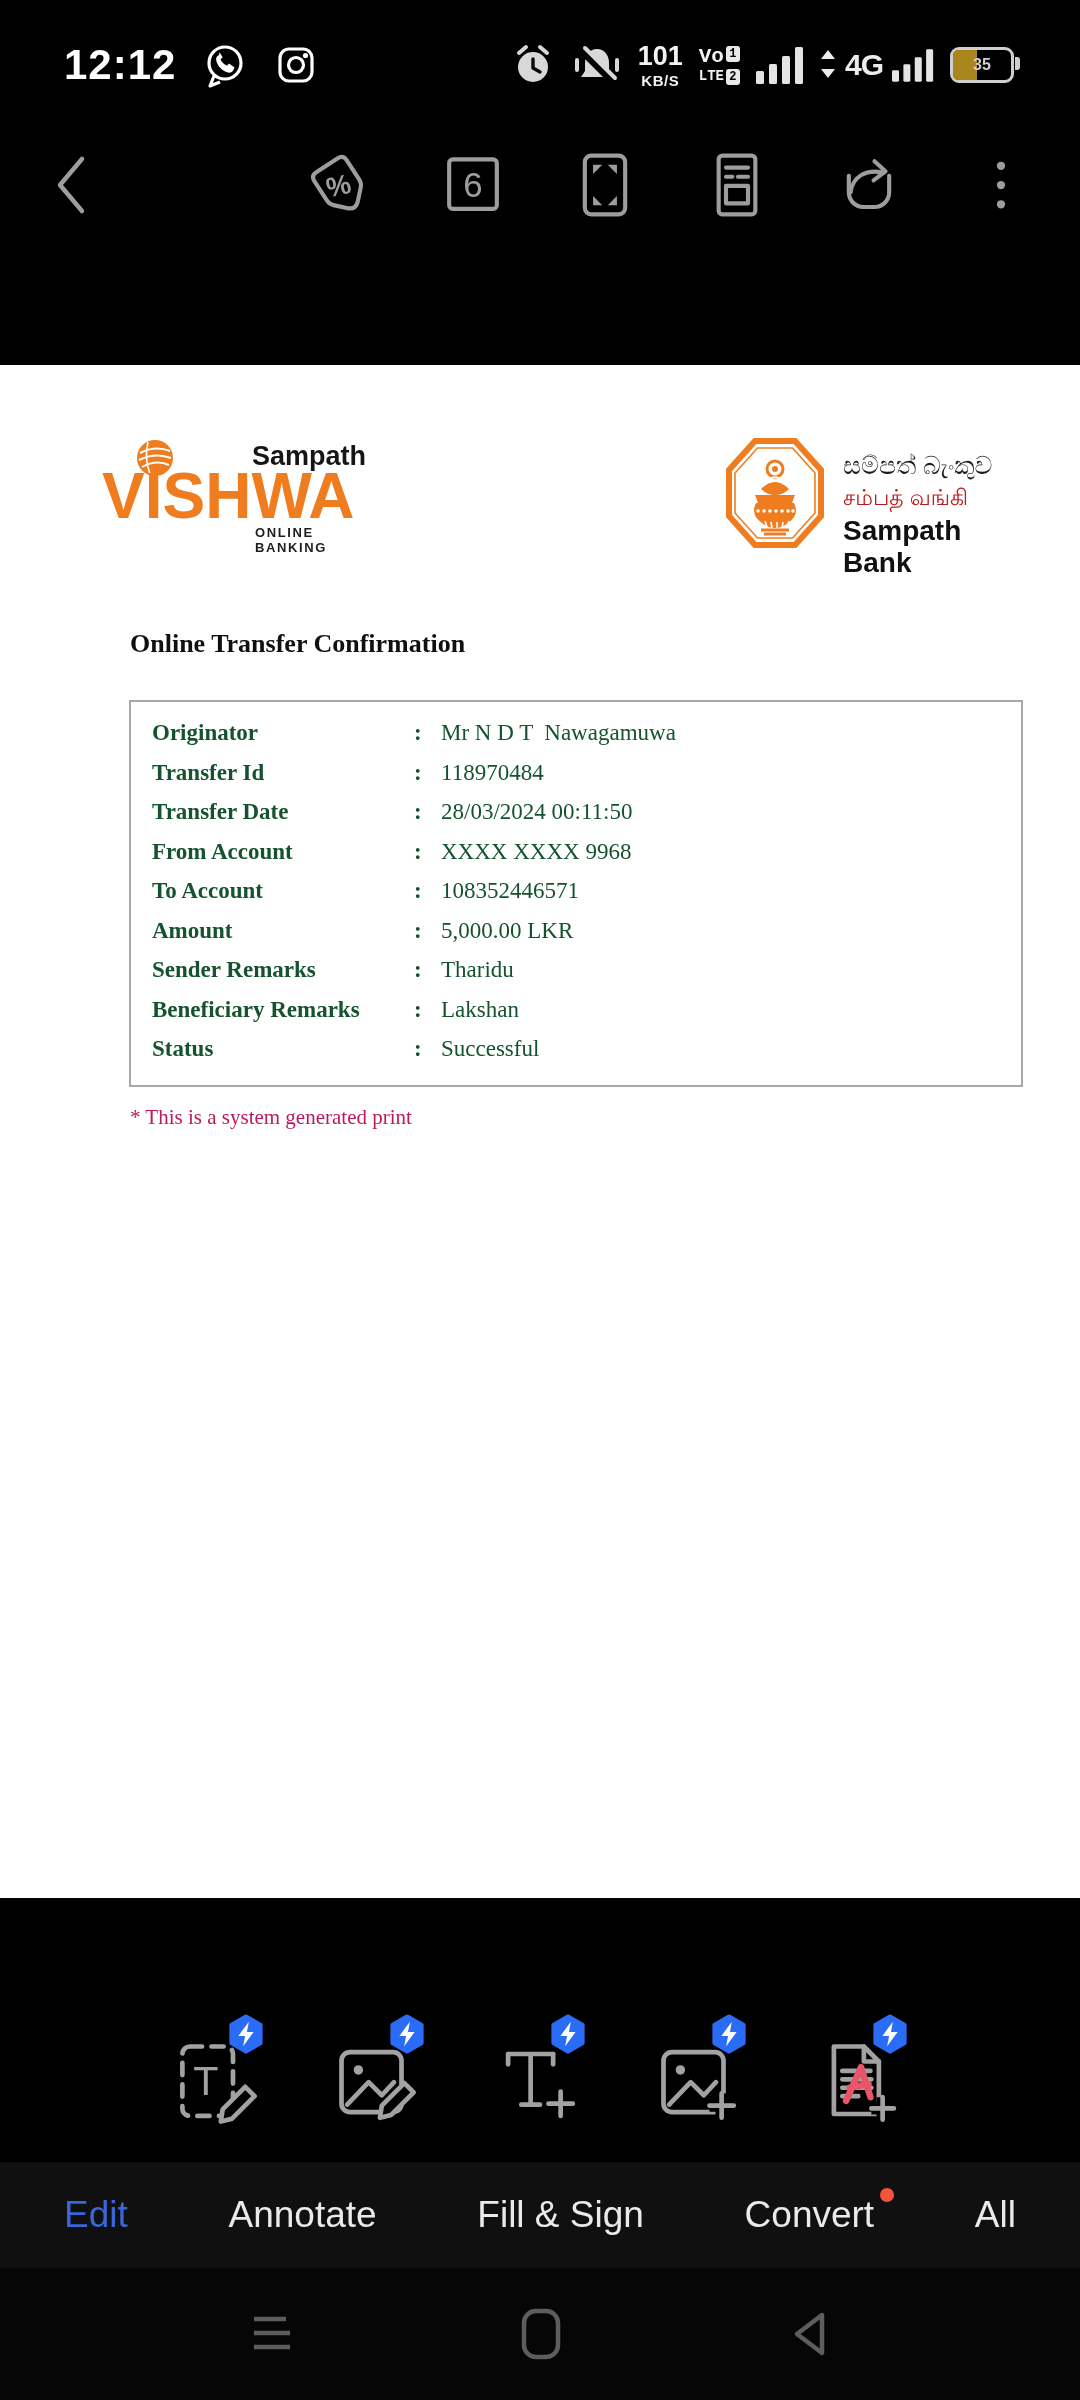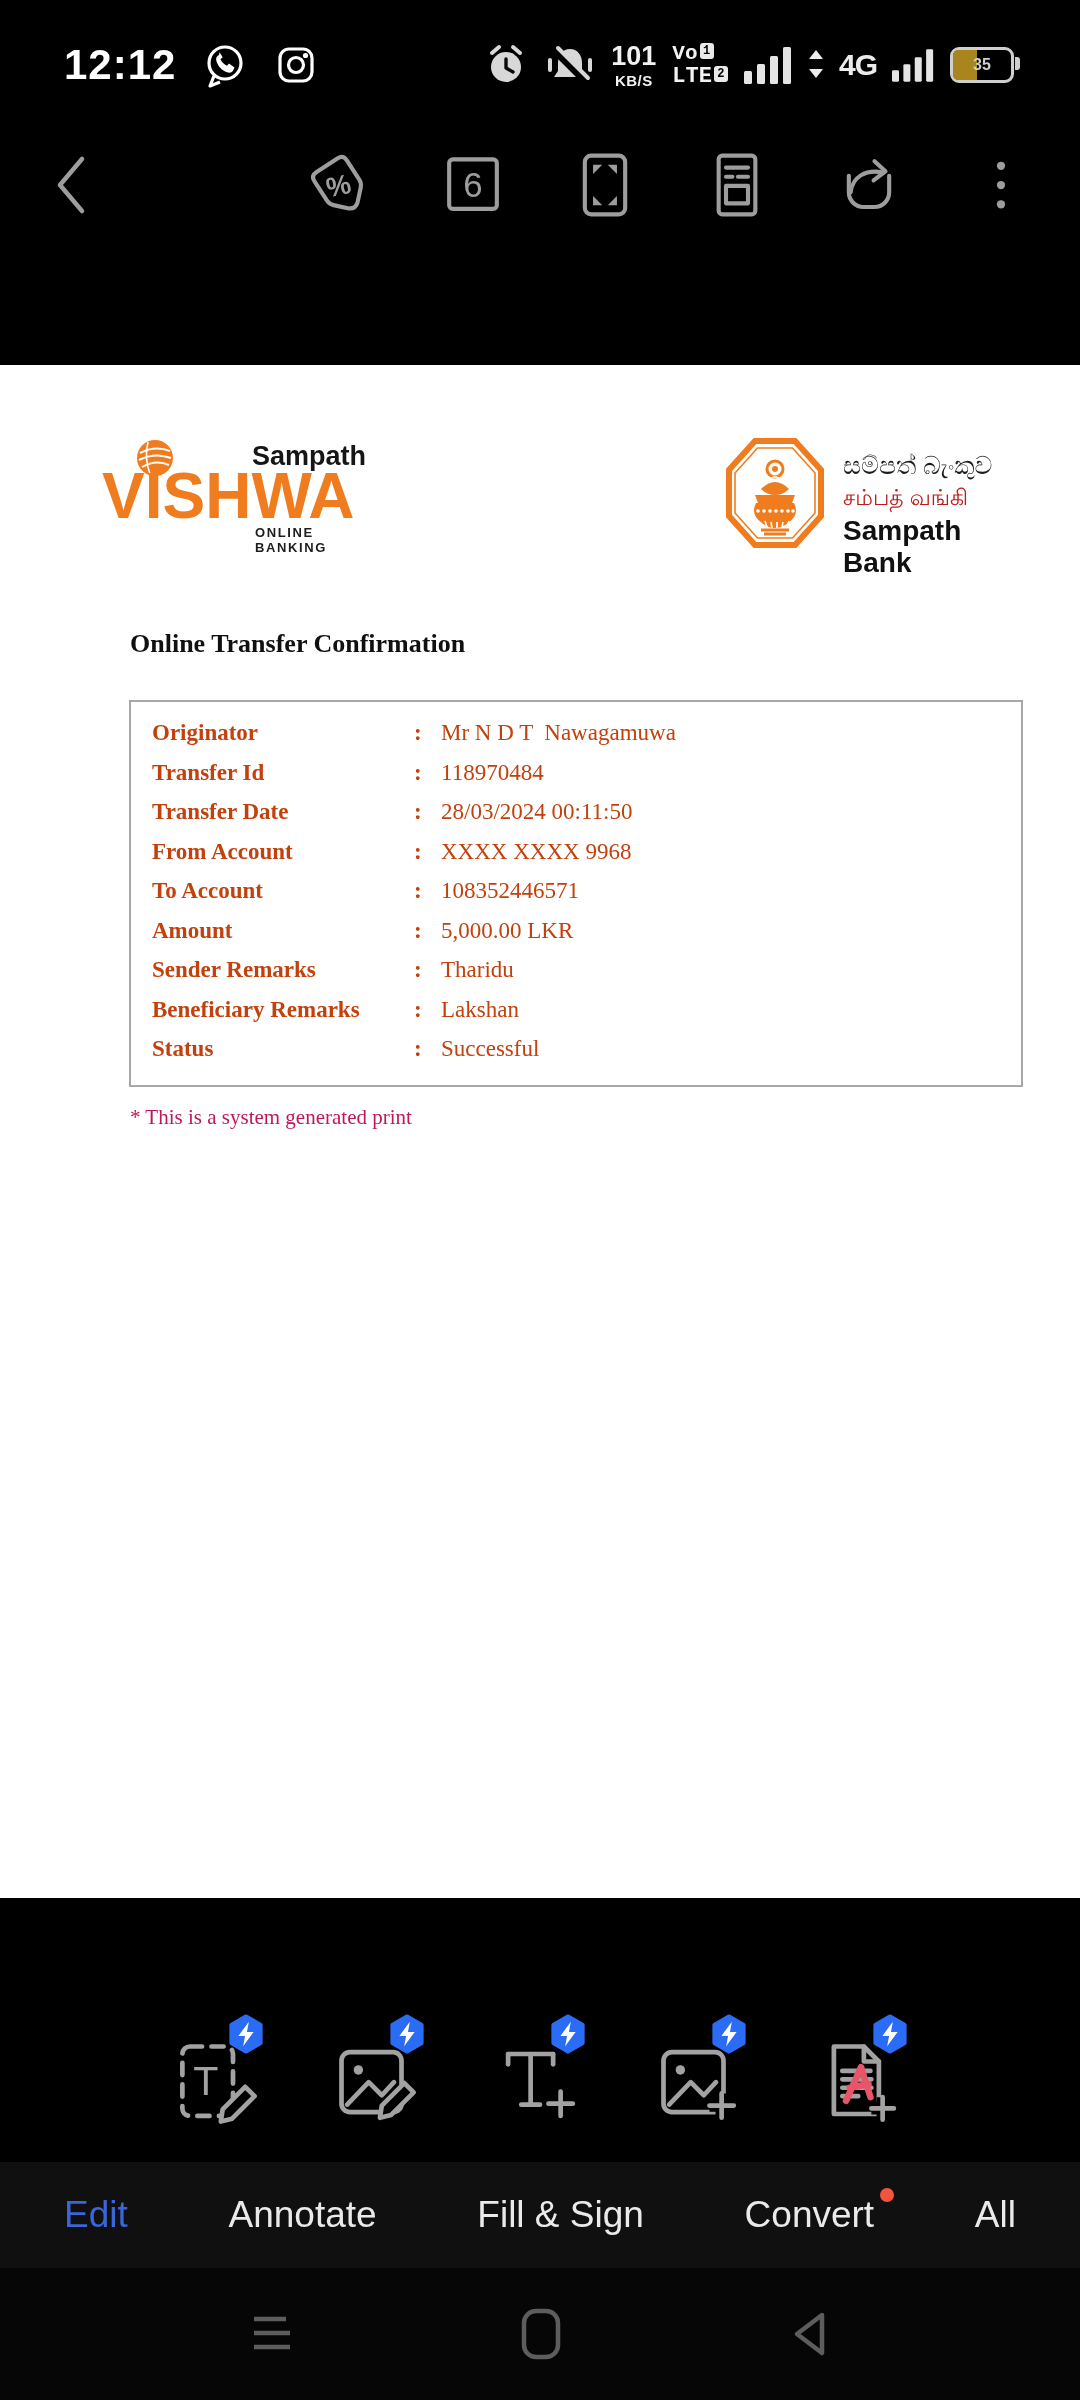--- a/index.html
+++ b/index.html
@@ -13,23 +13,23 @@
   .status-bar{position:absolute;top:0;left:0;right:0;height:130px;display:flex;align-items:center;padding:0 66px 0 64px;box-sizing:border-box;}
   .sb-left{display:flex;align-items:center;gap:26px;justify-content:flex-end;}
   .sb-time{color:#fff;font-size:42px;font-weight:700;letter-spacing:1px;}
   .sb-right{margin-left:auto;display:flex;align-items:center;gap:16px;}
   .sb-speed{display:flex;flex-direction:column;align-items:center;line-height:1;color:#f2f2f2;}
   .sb-speed .v{font-size:27px;font-weight:700;}
   .sb-speed .u{font-size:15px;font-weight:700;margin-top:3px;letter-spacing:.5px;}
   .sb-volte{display:flex;flex-direction:column;line-height:1;color:#f2f2f2;gap:2px;}
   .sb-volte .row{display:flex;align-items:flex-start;gap:2px;font-family:Liberation Mono, monospace;}
   .sb-volte .t1{font-size:21px;font-weight:700;}
-  .sb-volte .t2{font-size:22px;font-weight:700;}
+  .sb-volte .t2{font-size:14px;font-weight:700;}
   .simbox{width:14px;height:16px;background:#e9e9e9;color:#000;border-radius:3px;font-size:12px;font-weight:700;display:flex;align-items:center;justify-content:center;}
-  .sb-4g{display:flex;align-items:center;gap:15px;color:#ececec;}
+  .sb-4g{display:flex;align-items:center;gap:9px;color:#ececec;}
   .sb-4g .g{font-size:30px;font-weight:700;letter-spacing:-1px;}
   .battery{position:relative;width:58px;height:30px;border:3px solid #cfcfcf;border-radius:9px;display:flex;align-items:center;justify-content:center;}
   .battery:after{content:"";position:absolute;right:-9px;top:7px;width:5px;height:13px;background:#cfcfcf;border-radius:0 3px 3px 0;}
   .battery .fill{position:absolute;left:0;top:0;bottom:0;width:42%;background:#a8861d;border-radius:5px 0 0 5px;}
   .battery .lvl{position:relative;color:#cfcfcf;font-size:16px;font-weight:600;z-index:2;}
   
   .toolbar{position:absolute;top:130px;left:0;right:0;height:110px;display:flex;align-items:center;padding:0 46px 0 44px;box-sizing:border-box;}
   .tb-spacer{flex:1;}
   .tb-btn{width:66px;height:78px;display:flex;align-items:center;justify-content:center;margin-left:66px;cursor:pointer;}
   .tb-back{width:60px;height:78px;display:flex;align-items:center;justify-content:center;cursor:pointer;margin-left:0;}
@@ -42,21 +42,21 @@
   .vishwa .s-top{position:absolute;left:152px;top:10px;font-size:27px;font-weight:700;color:#161616;}
   .vishwa .s-main{position:absolute;left:2px;top:33px;font-size:64px;font-weight:700;color:#ef7d1f;letter-spacing:0px;line-height:1;}
   .vishwa .s-sub{position:absolute;left:155px;top:94px;font-size:13px;font-weight:700;color:#1d1d1d;letter-spacing:1.6px;}
   .banklogo{position:absolute;left:725px;top:70px;width:300px;height:120px;}
   .banklogo .oct{position:absolute;left:0;top:2px;}
   .banklogo .l1{position:absolute;left:118px;top:16px;font-size:25px;color:#1c1c1c;}
   .banklogo .l2{position:absolute;left:118px;top:50px;font-size:22px;color:#b91c1c;text-align:right;}
   .banklogo .l3{position:absolute;left:118px;top:80px;font-size:28px;font-weight:700;color:#111;}
   .doc-title{position:absolute;left:130px;top:264px;font-family:"Liberation Serif",serif;font-size:26px;font-weight:700;color:#101010;}
   .detail-box{position:absolute;left:129px;top:335px;width:894px;height:387px;border:2px solid #a8a8a8;box-sizing:border-box;padding:18px 0 0 21px;}
-  .drow{display:flex;align-items:baseline;height:39.5px;font-family:"Liberation Serif",serif;font-size:23px;color:#c2410c;}
+  .drow{display:flex;align-items:baseline;height:39.5px;font-family:"Liberation Serif",serif;font-size:23px;color:#14532d;}
   .drow .lab{width:262px;font-weight:700;}
   .drow .col{width:27px;font-weight:700;}
   .drow .val{white-space:pre;}
   .footnote{position:absolute;left:130px;top:740px;font-family:"Liberation Serif",serif;font-size:21px;color:#be185d;}
   
   .tools-row{position:absolute;top:2014px;left:0;right:0;height:140px;display:flex;justify-content:center;gap:64px;}
   .tool{position:relative;width:97px;height:132px;display:flex;align-items:flex-end;justify-content:center;cursor:pointer;}
   .tool .glyph{margin-bottom:16px;}
   .tool .badge{position:absolute;top:0px;right:2px;}
   .ti{stroke:#a2a2a2;fill:none;stroke-width:5;stroke-linecap:round;stroke-linejoin:round;}

